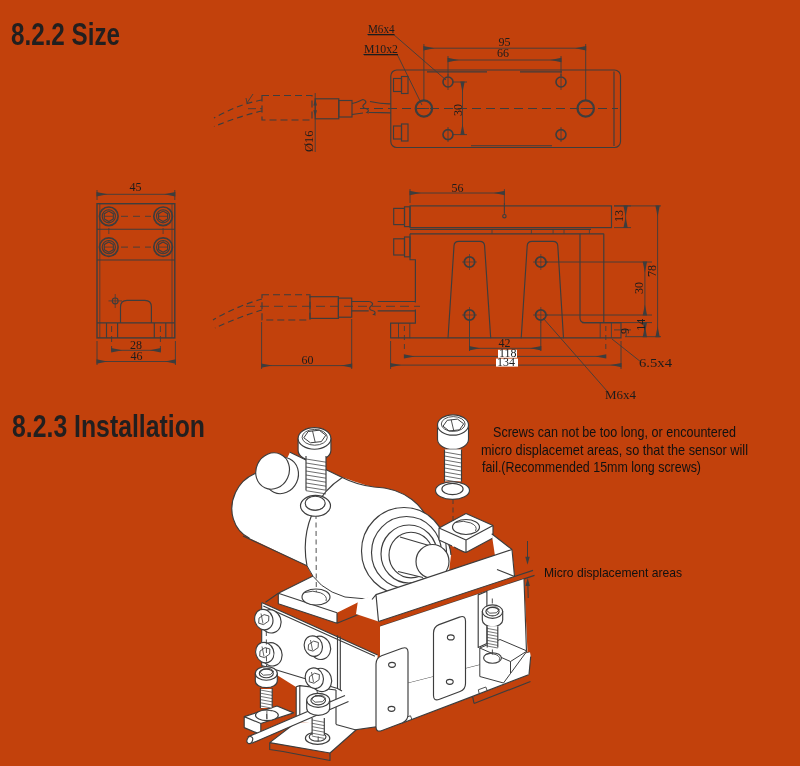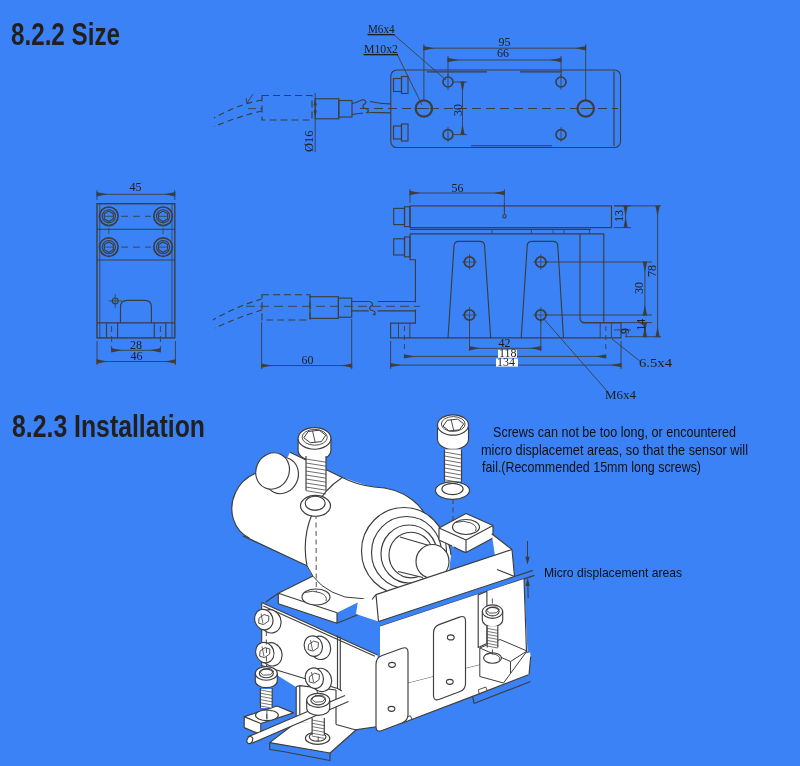--- a/index.html
+++ b/index.html
@@ -1,16 +1,16 @@
 <!DOCTYPE html>
 <html><head>
 <meta charset="utf-8">
 <style>
 html,body{margin:0;padding:0;background:#fff;}
-#page{position:relative;width:800px;height:766px;background:#3b82f6;overflow:hidden;}
+#page{position:relative;width:800px;height:766px;background:#c2410c;overflow:hidden;}
 svg{position:absolute;left:0;top:0;}
 text{font-family:"Liberation Serif",serif;fill:#1c1c1c;}
 .h{font-family:"Liberation Sans",sans-serif;font-weight:bold;fill:#221f1f;}
 .st{font-family:"Liberation Sans",sans-serif;fill:#111;}
 .d{font-size:12px;}
 </style>
 </head>
 <body>
 <div id="page">
 <svg width="800" height="766" viewBox="0 0 800 766">

